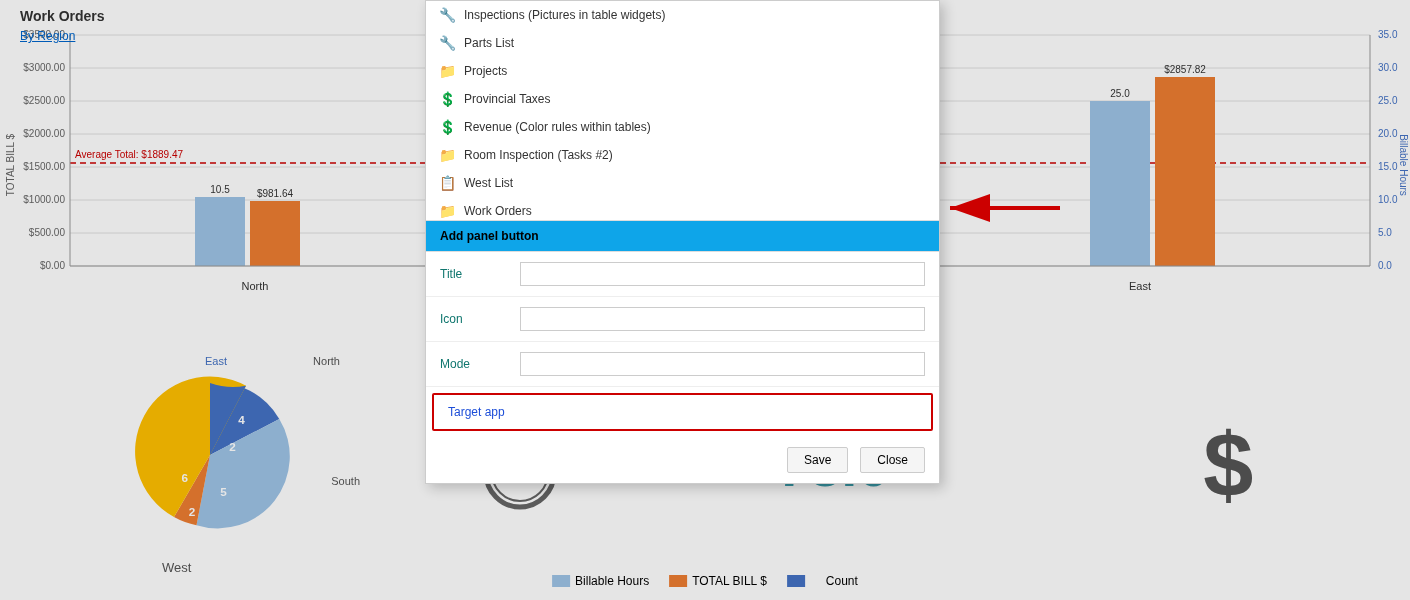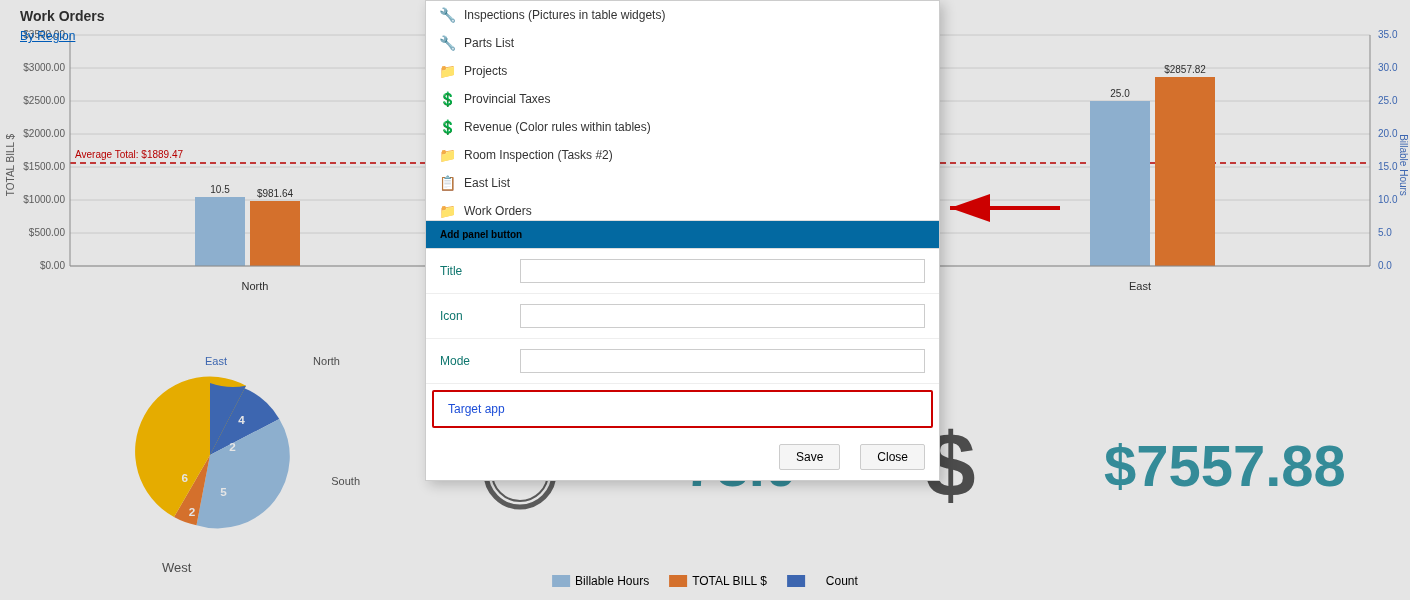--- a/index.html
+++ b/index.html
@@ -38,21 +38,21 @@
     .form-label { width: 80px; font-size: 12px; color: #0f766e; font-weight: 400; }
     .form-input { flex: 1; border: 1px solid #ccc; padding: 4px 8px; font-size: 12px; outline: none; }
 
     .target-app-row { display: flex; align-items: center; padding: 10px 14px; border: 2px solid #cc0000; margin: 6px; border-radius: 2px; }
     .target-app-label { width: 80px; font-size: 12px; color: #1d4ed8; font-weight: 500; }
     .target-app-select { flex: 1; border: 1px solid #aaa; padding: 5px 8px; font-size: 12px; background: white; cursor: pointer; appearance: none; -webkit-appearance: none; }
     .select-wrapper { flex: 1; position: relative; }
     .select-wrapper::after { content: '▼'; position: absolute; right: 8px; top: 50%; transform: translateY(-50%); font-size: 10px; color: #666; pointer-events: none; }
 
     
-    .modal-footer { display: flex; justify-content: flex-end; gap: 20px; padding: 10px 14px; }
+    .modal-footer { display: flex; justify-content: flex-end; gap: 12px; padding: 10px 14px; }
     .btn { padding: 5px 16px; font-size: 12px; border: 1px solid #ccc; background: #f5f5f5; cursor: pointer; border-radius: 2px; }
   </style>
 </head>
 <body>
 
 <div class="main-container">
 
   <svg class="chart-svg-container" viewBox="0 0 1410 330" preserveAspectRatio="none">
 
     <rect x="0" y="0" width="1410" height="330" fill="white"></rect>
@@ -166,21 +166,20 @@
       </svg>
     </div>
 
     <div class="stats-section">
       <div style="font-size:58px; font-weight:bold; color:#3a9baa;">73.0</div>
 
       <div style="display:flex; align-items:center; gap:10px;">
         <div style="font-size:90px; color:#555; font-weight:bold;">$</div>
       </div>
 
-      <div style="font-size:58px; font-weight:bold; color:#3a9baa;">$7557.88</div>
     </div>
   </div>
 
   <div style="position:absolute; bottom:12px; left:50%; transform:translateX(-50%); display:flex; gap:20px; align-items:center; z-index:5;">
     <div style="display:flex; align-items:center; gap:5px;">
       <div style="width:18px; height:12px; background:#9DC3E6;"></div>
       <span>Billable Hours</span>
     </div>
     <div style="display:flex; align-items:center; gap:5px;">
       <div style="width:18px; height:12px; background:#ED7D31;"></div>
@@ -227,29 +226,29 @@
       <div class="dropdown-item">
         <span class="item-icon" style="color:green;">💲</span>
         <span>Revenue (Color rules within tables)</span>
       </div>
       <div class="dropdown-item">
         <span class="item-icon">📁</span>
         <span>Room Inspection (Tasks #2)</span>
       </div>
       <div class="dropdown-item">
         <span class="item-icon">📋</span>
-        <span>East List</span>
+        <span>West List</span>
       </div>
       <div class="dropdown-item">
         <span class="item-icon">📁</span>
         <span>Work Orders</span>
       </div>
     </div>
 
-    <div style="background:#0369a1; border-bottom:1px solid #ddd; padding:8px 14px; font-size:10px; font-weight:600;">Add panel button</div>
+    <div style="background:#0ea5e9; border-bottom:1px solid #ddd; padding:8px 14px; font-size:12px; font-weight:600;">Add panel button</div>
 
     <div class="form-row">
       <div class="form-label">Title</div>
       <input class="form-input" type="text" value="" style="">
     </div>
 
     <div class="form-row">
       <div class="form-label">Icon</div>
       <input class="form-input" type="text" value="" style="">
     </div>

